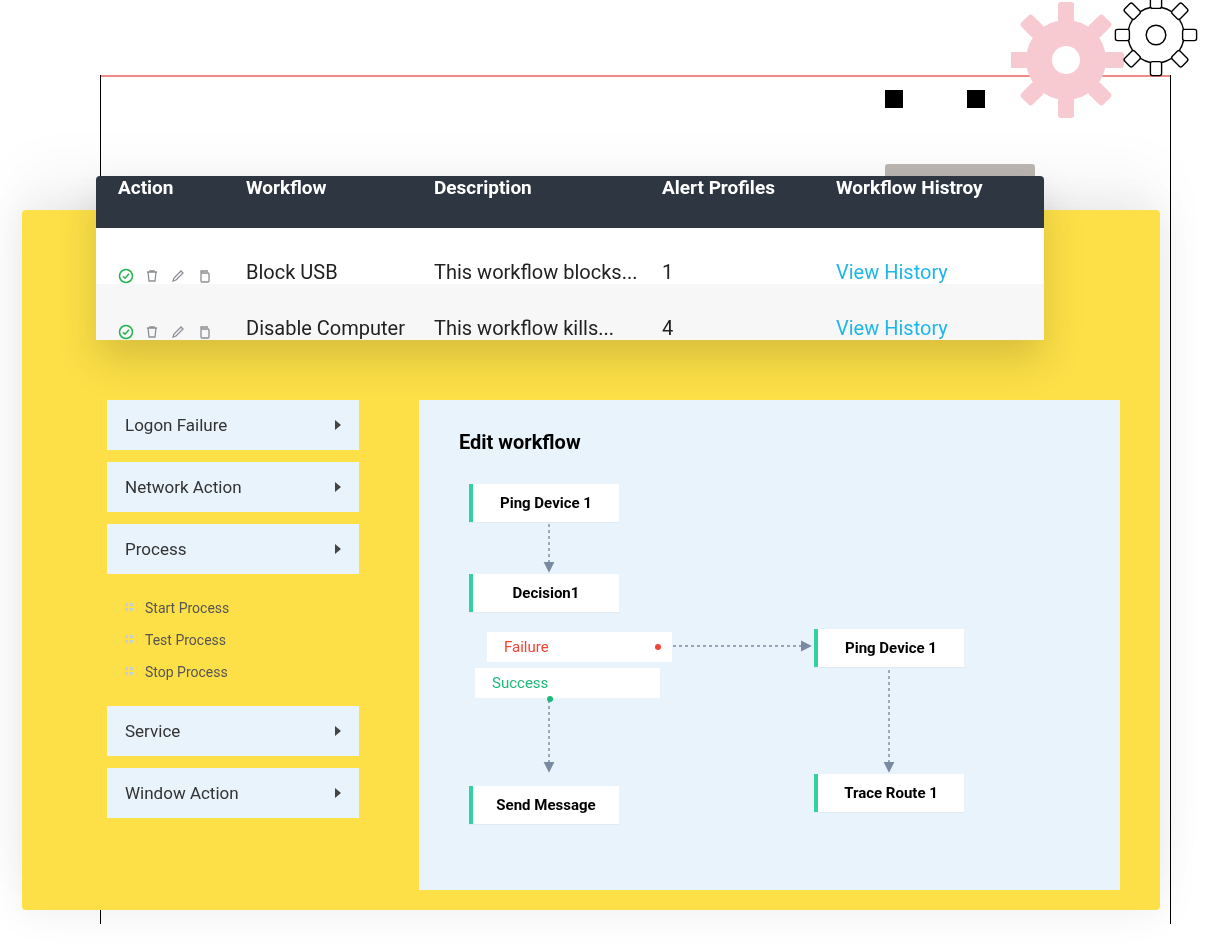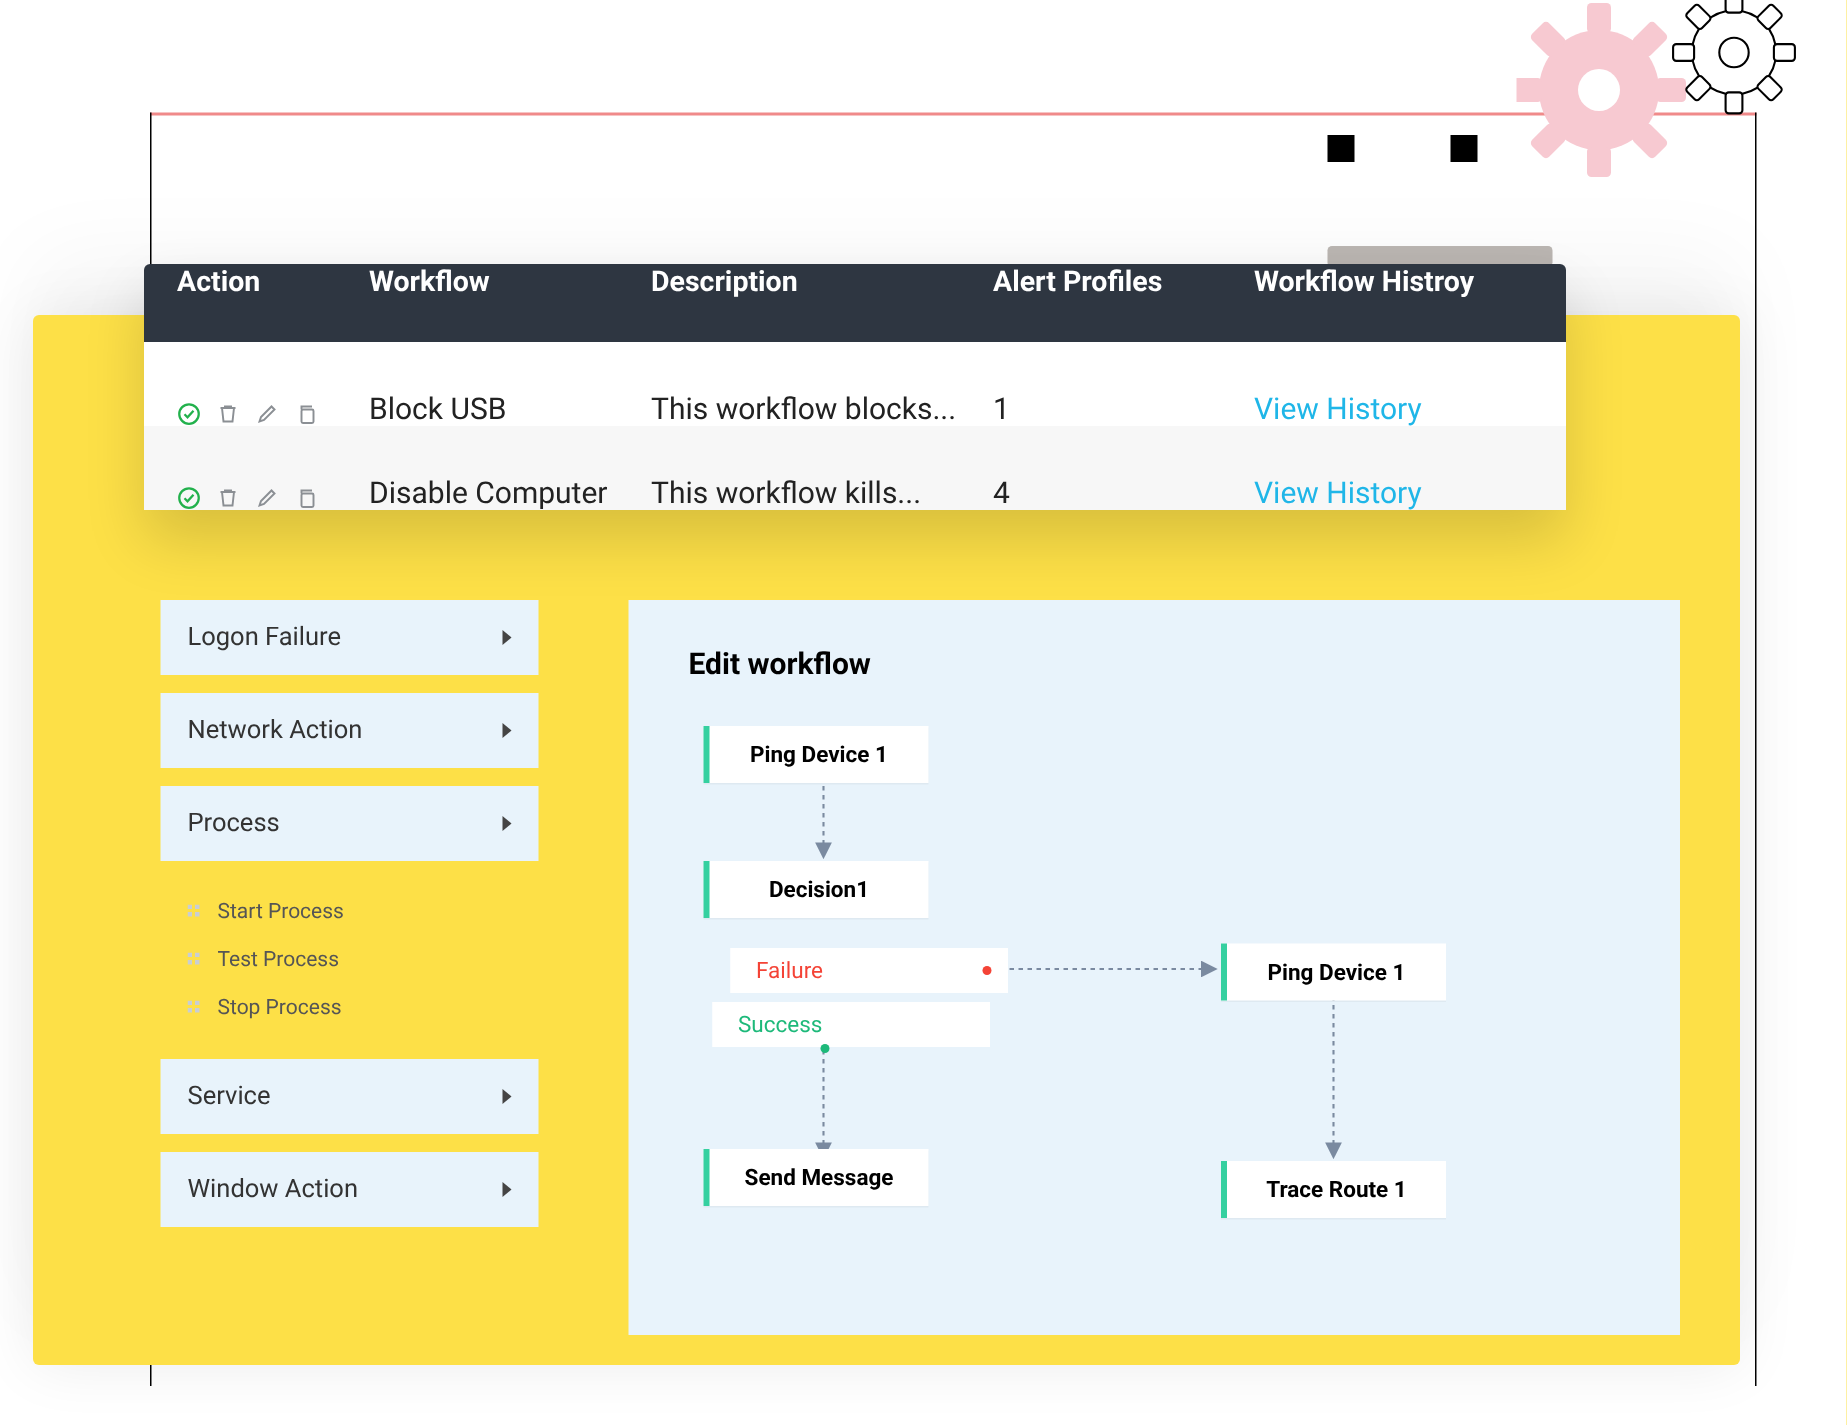--- a/index.html
+++ b/index.html
@@ -390,21 +390,21 @@
         <div class="branch failure" style="left:16px; top:148px;margin-left:12px;">
           <span>Failure</span>
         </div>
         <span class="dot" style="left:196px; top:160px; background:#f44336;"></span>
 
         <div class="branch success" style="left:16px; top:184px;">
           <span>Success</span>
         </div>
         <span class="dot" style="left:88px; top:212px; background:#1db97a;"></span>
 
-        <div class="node" style="left:10px; top:282px;">
+        <div class="node" style="left:10px; top:302px;">
           <span>Send Message</span>
         </div>
 
         <div class="node" style="left:355px; top:145px;">
           <span>Ping Device 1</span>
         </div>
         <div class="node" style="left:355px; top:290px;">
           <span>Trace Route 1</span>
         </div>
       </div>

